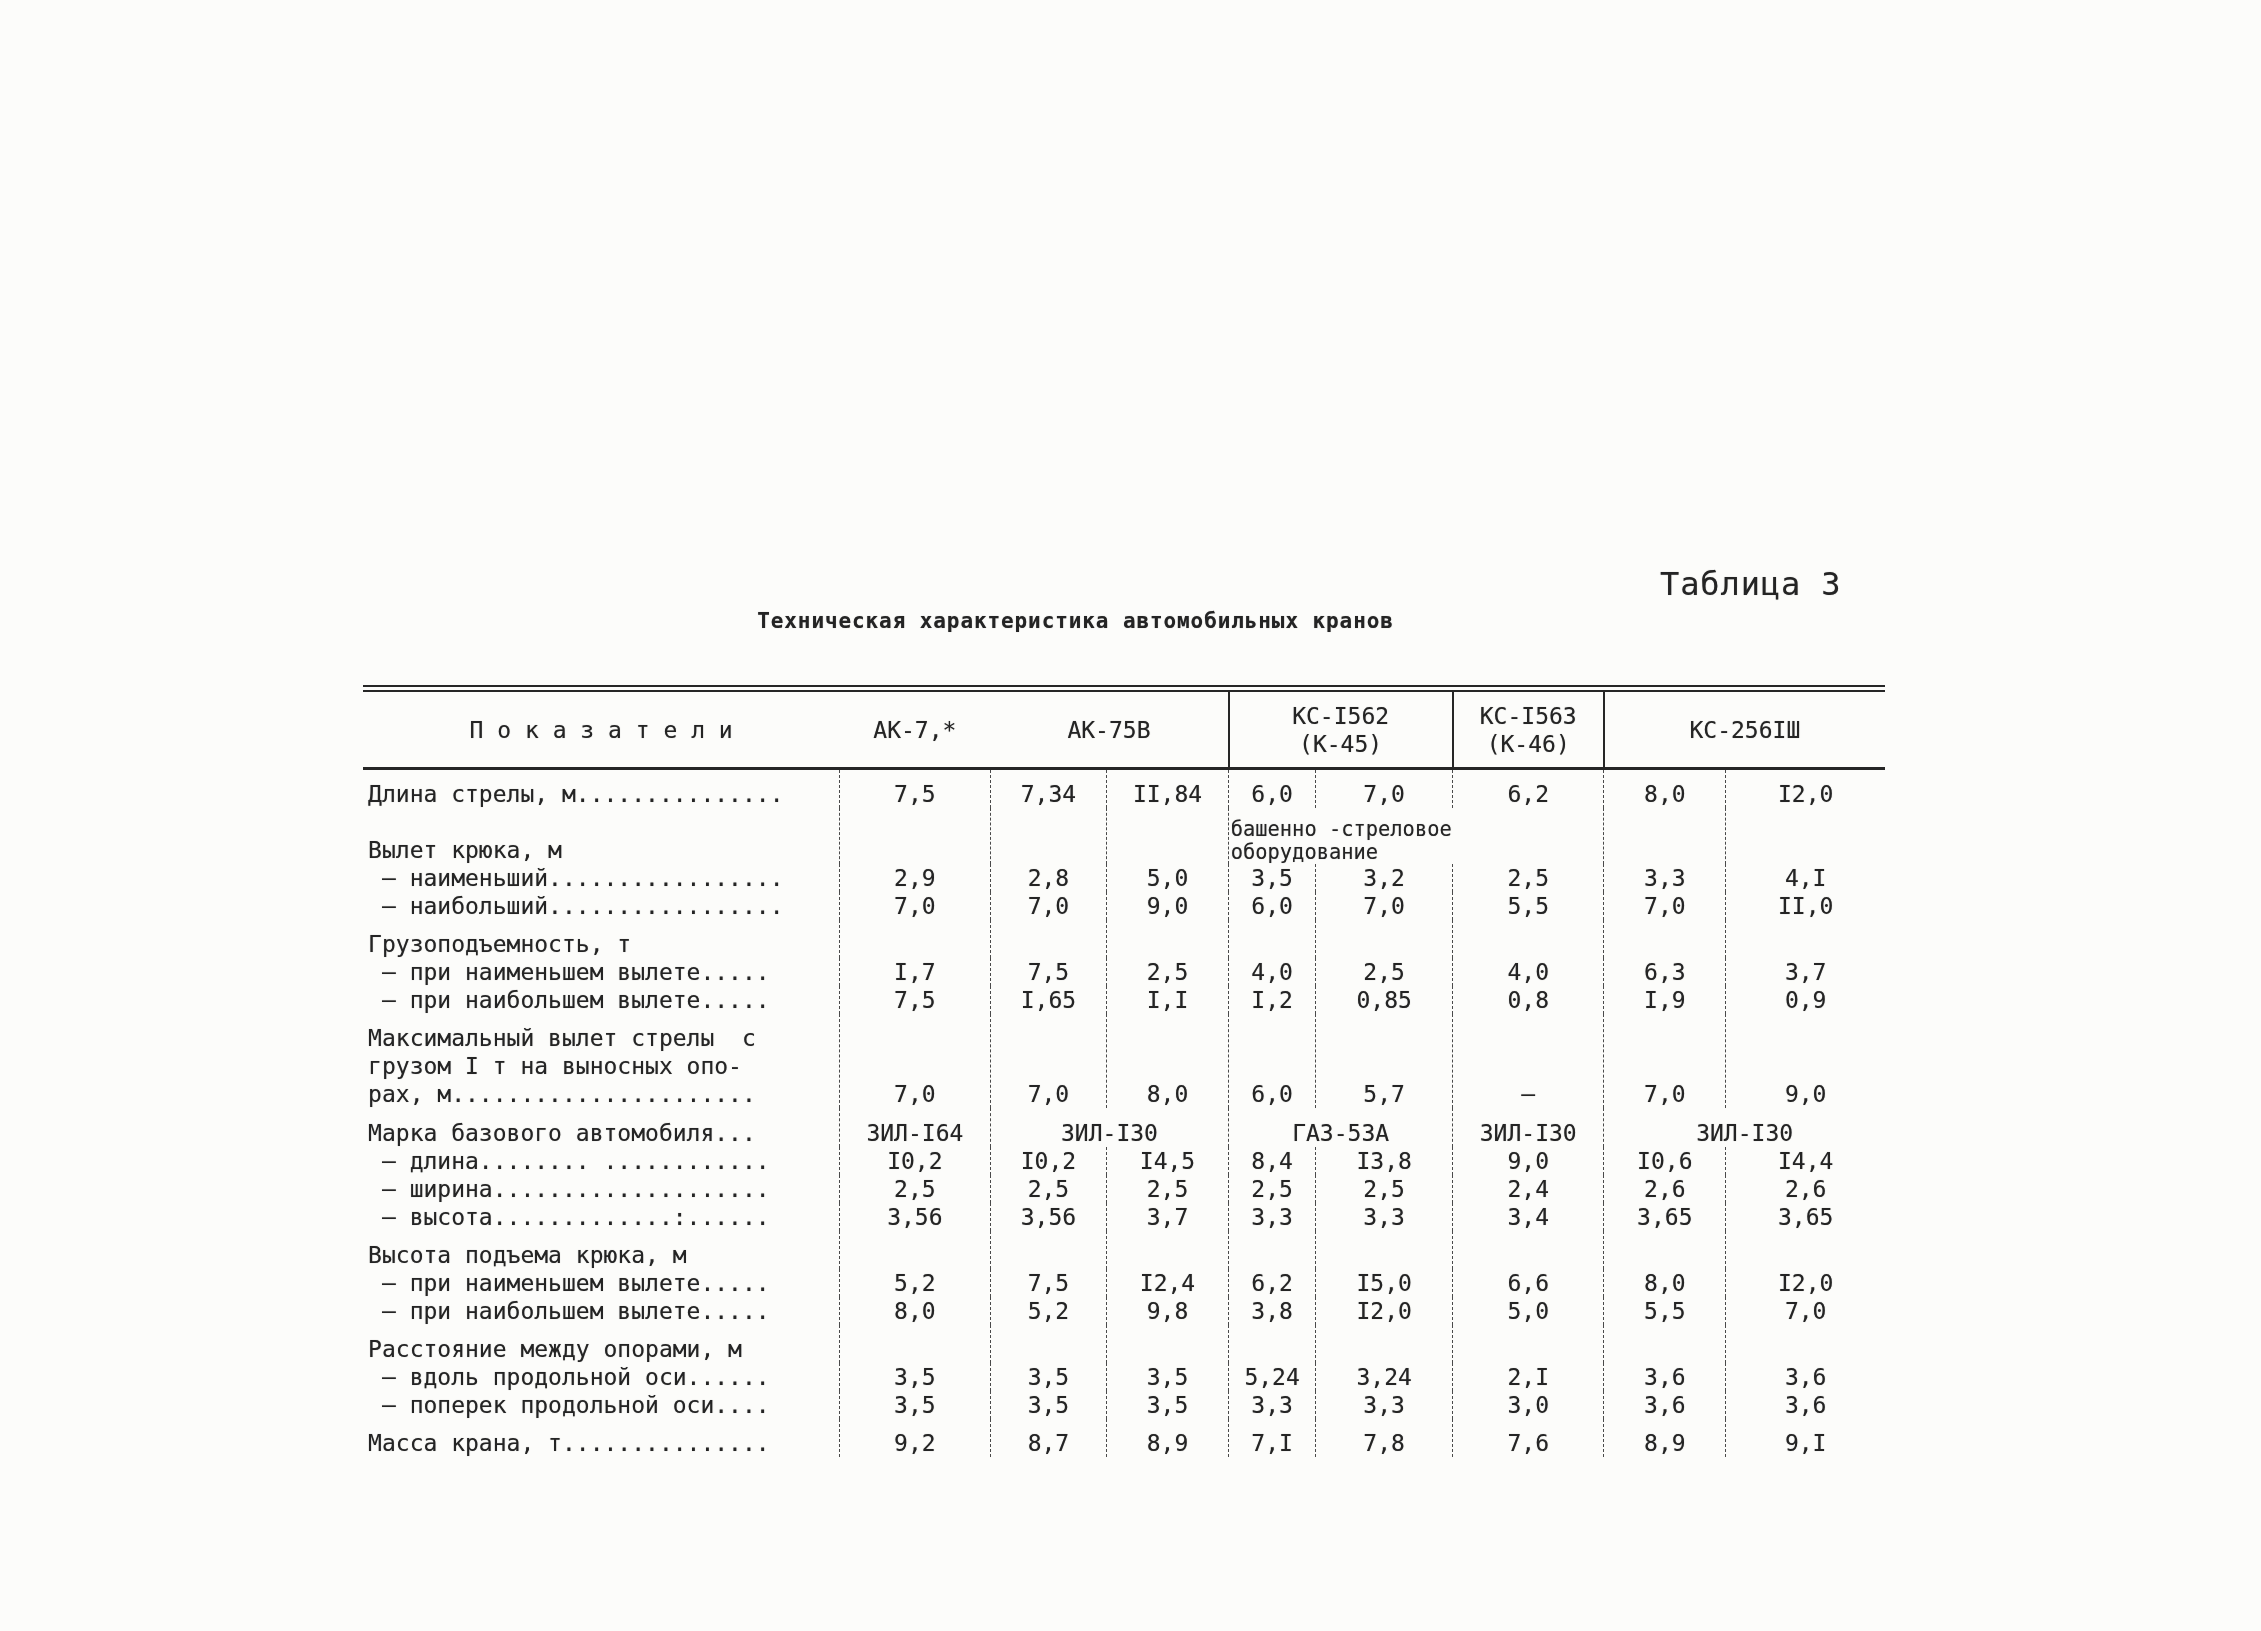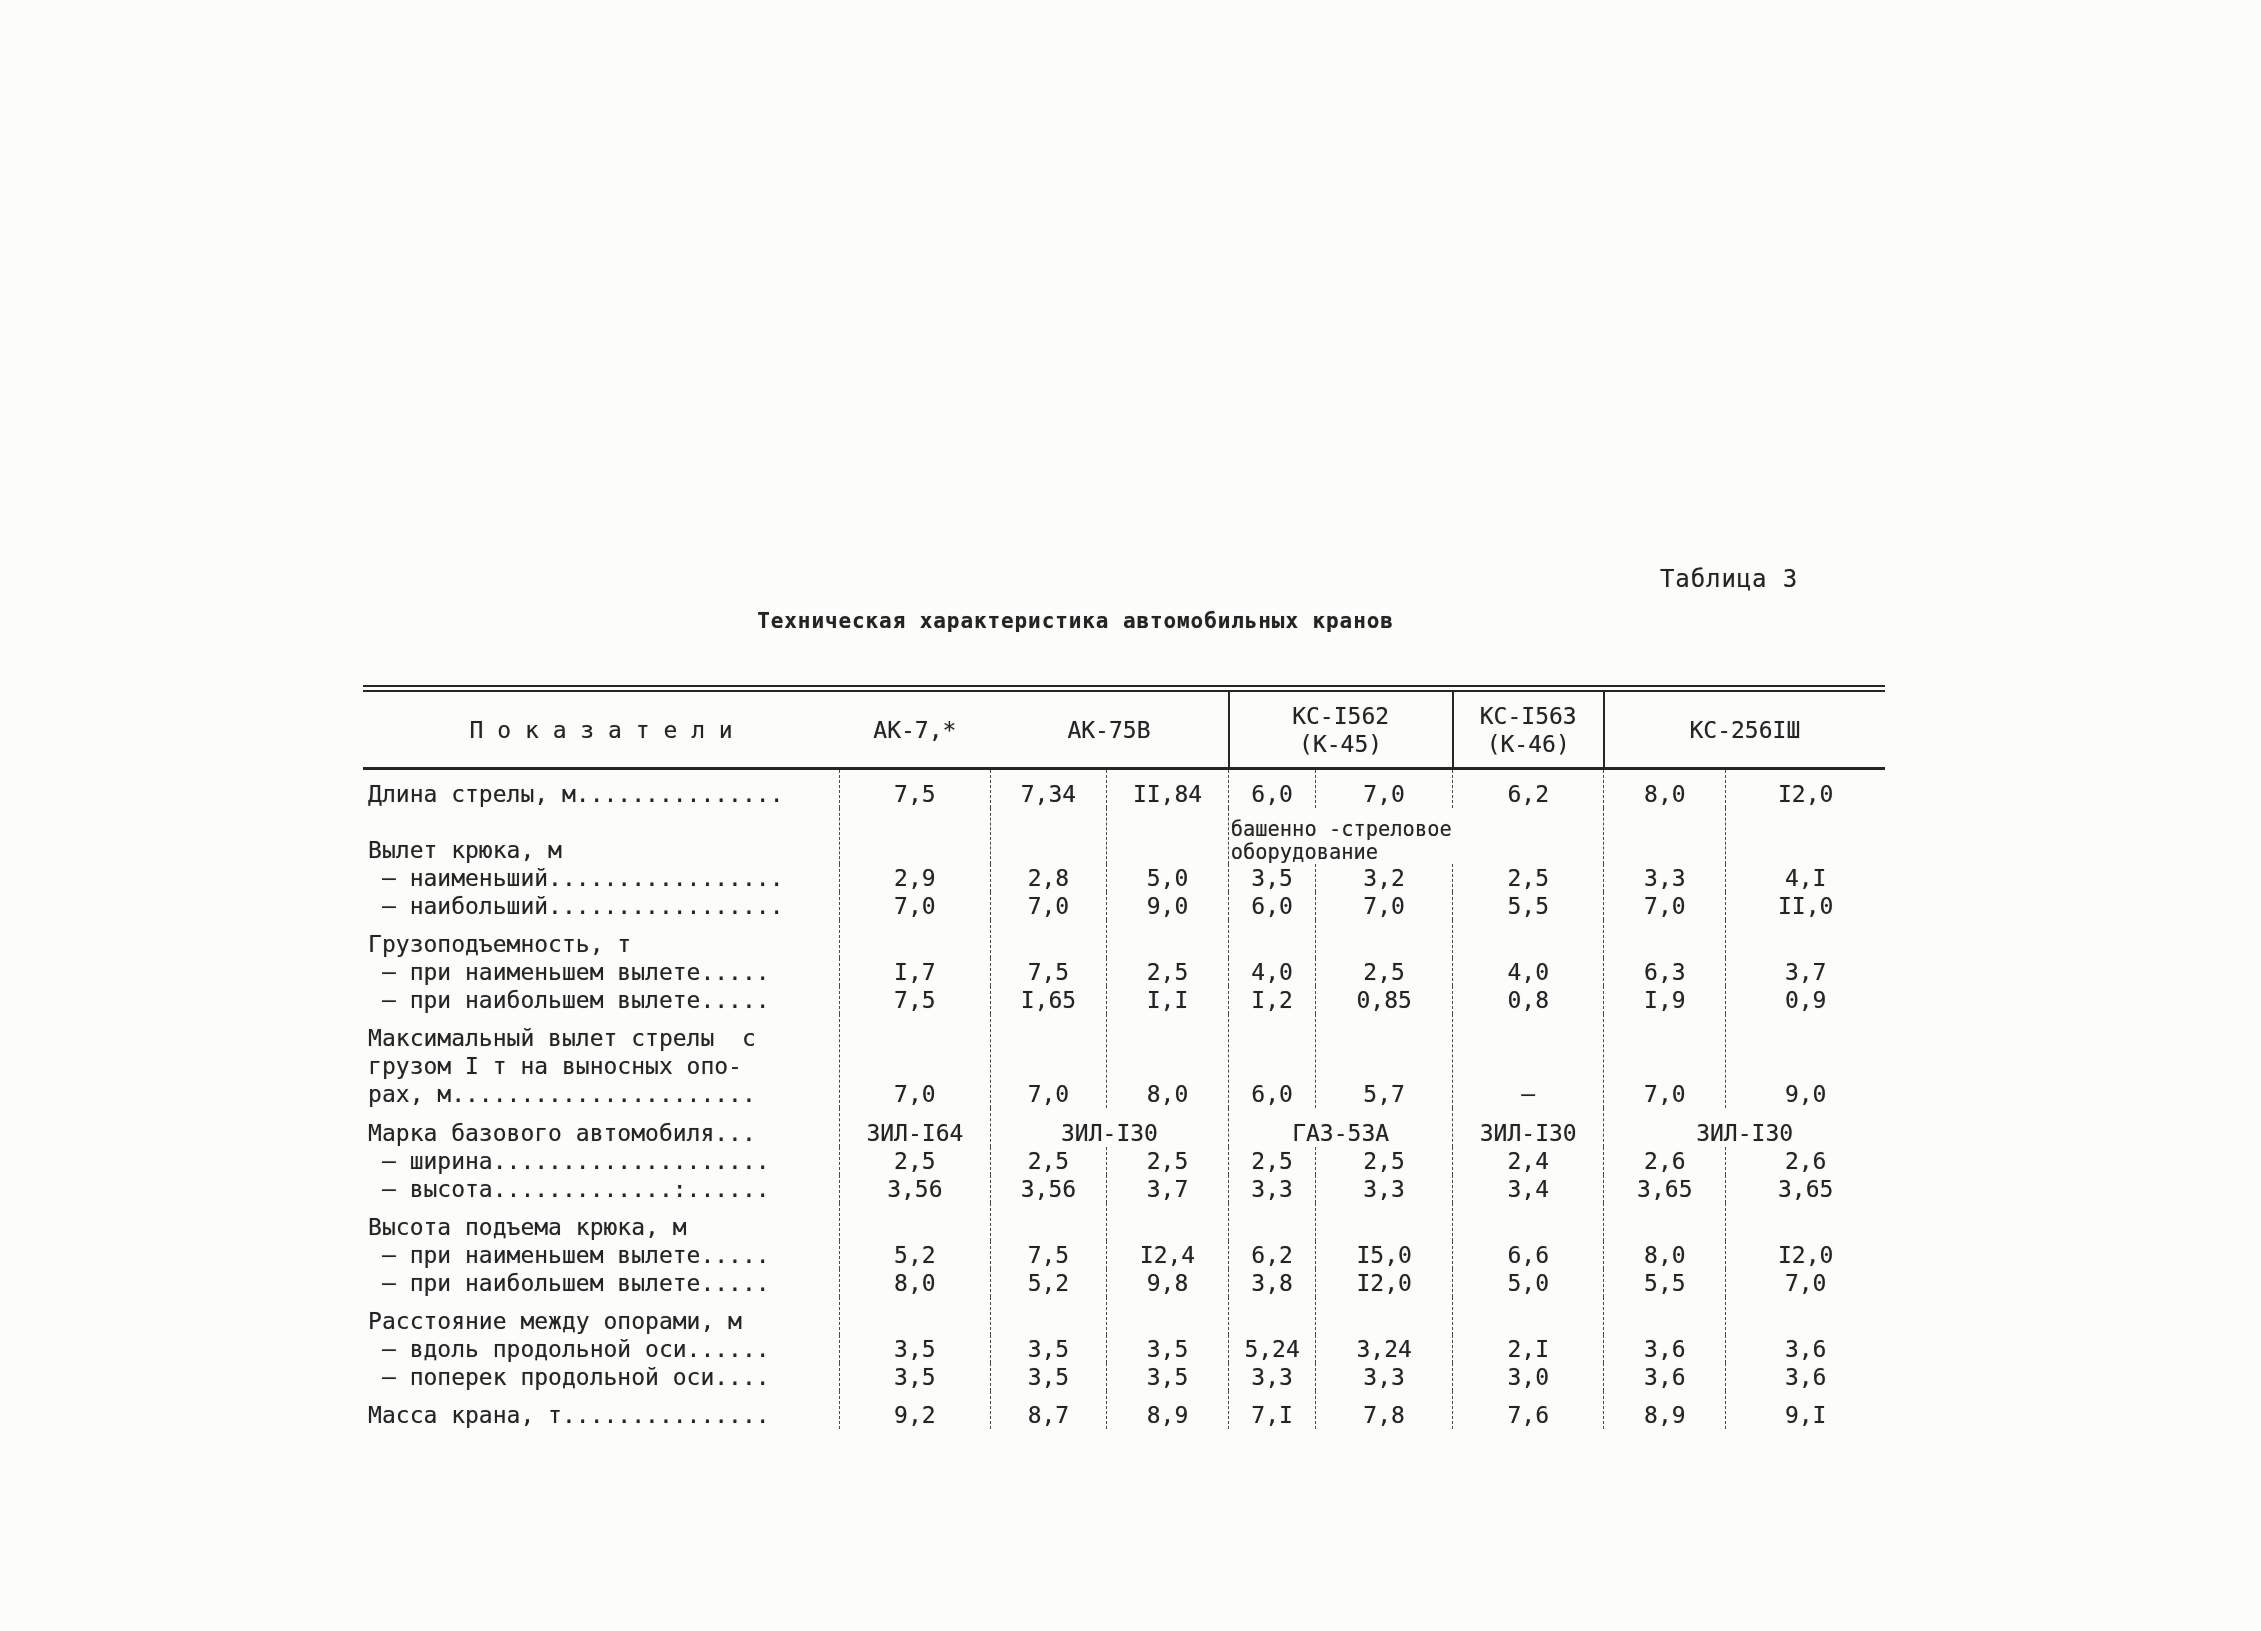--- a/index.html
+++ b/index.html
@@ -7,21 +7,21 @@
     position:relative;
     width:2261px; height:1632px;
     background:#fcfcfa;
     font-family:"DejaVu Sans Mono","Liberation Mono",monospace;
     color:#242424;
     overflow:hidden;
   }
   .ink { text-shadow:0 0 0.9px rgba(36,36,36,.45); }
   .table-caption {
     position:absolute; left:1660px; top:565px;
-    font-size:24px; letter-spacing:0.9px;
+    font-size:32px; letter-spacing:0.9px;
   }
   .doc-title {
     position:absolute; left:595px; top:609px; width:961px;
     text-align:center; font-size:21px; font-weight:bold; letter-spacing:0.9px;
   }
   table.doc-table {
     position:absolute; left:363px; top:685px;
     width:1522px; table-layout:fixed;
     border-collapse:collapse;
     border-top:7.7px double #262626;
@@ -172,20 +172,31 @@
         </tr>
         <tr class="sect">
           <td class="lbl">Марка базового автомобиля...</td>
           <td class="val" colspan="1">ЗИЛ-I64</td>
           <td class="val" colspan="2">ЗИЛ-I30</td>
           <td class="val" colspan="2">ГАЗ-53А</td>
           <td class="val" colspan="1">ЗИЛ-I30</td>
           <td class="val" colspan="2">ЗИЛ-I30</td>
         </tr>
         <tr>
+          <td class="lbl"> – длина........ ............</td>
+          <td class="val">I0,2</td>
+          <td class="val">I0,2</td>
+          <td class="val">I4,5</td>
+          <td class="val">8,4</td>
+          <td class="val">I3,8</td>
+          <td class="val">9,0</td>
+          <td class="val">I0,6</td>
+          <td class="val">I4,4</td>
+        </tr>
+        <tr>
           <td class="lbl"> – ширина....................</td>
           <td class="val">2,5</td>
           <td class="val">2,5</td>
           <td class="val">2,5</td>
           <td class="val">2,5</td>
           <td class="val">2,5</td>
           <td class="val">2,4</td>
           <td class="val">2,6</td>
           <td class="val">2,6</td>
         </tr>

